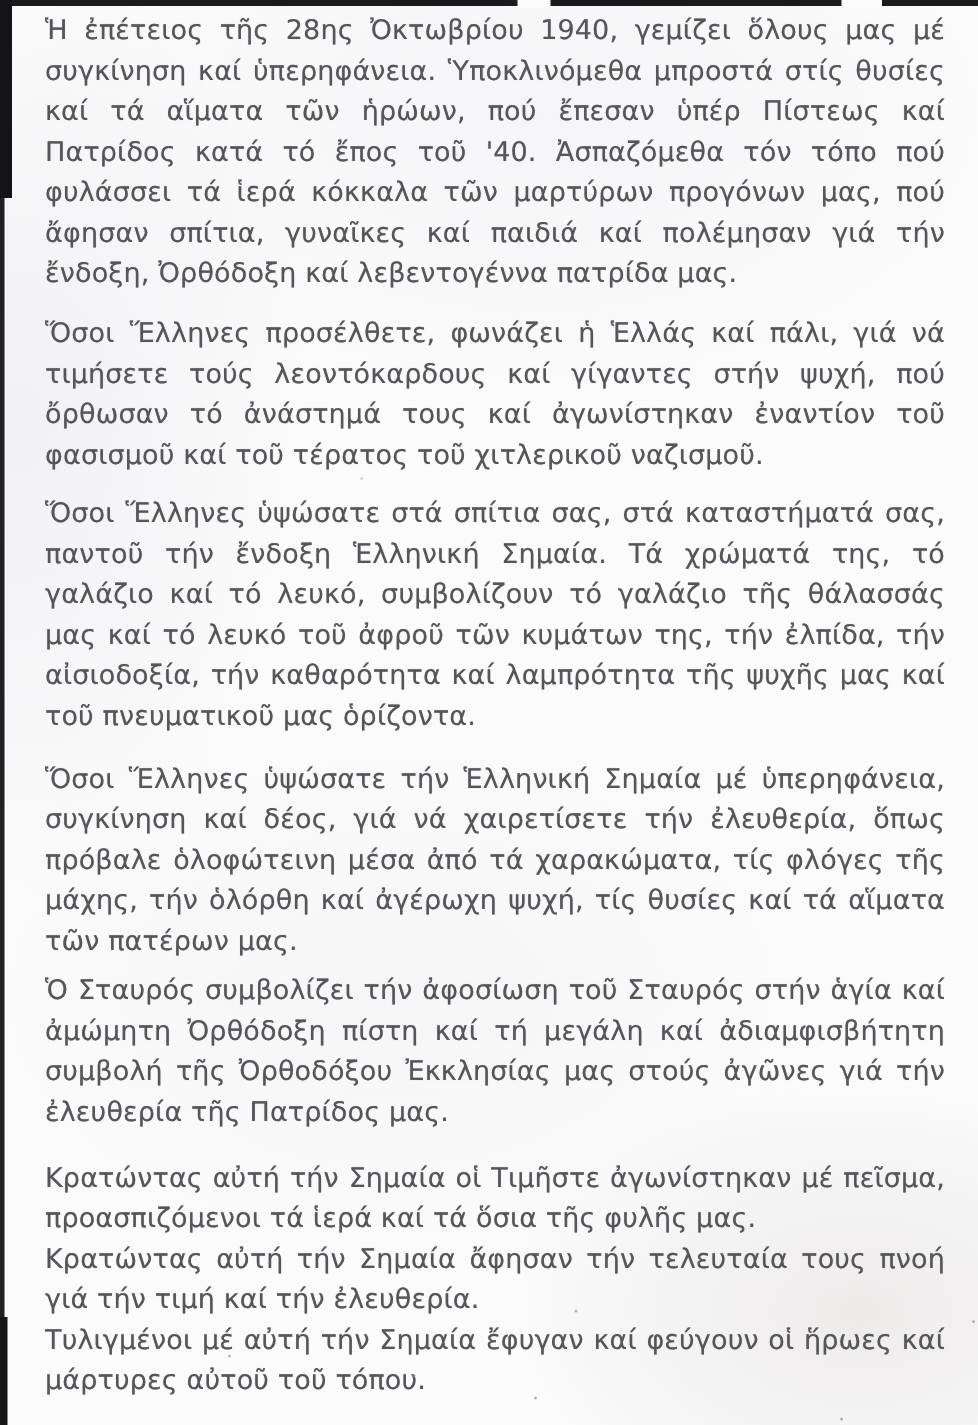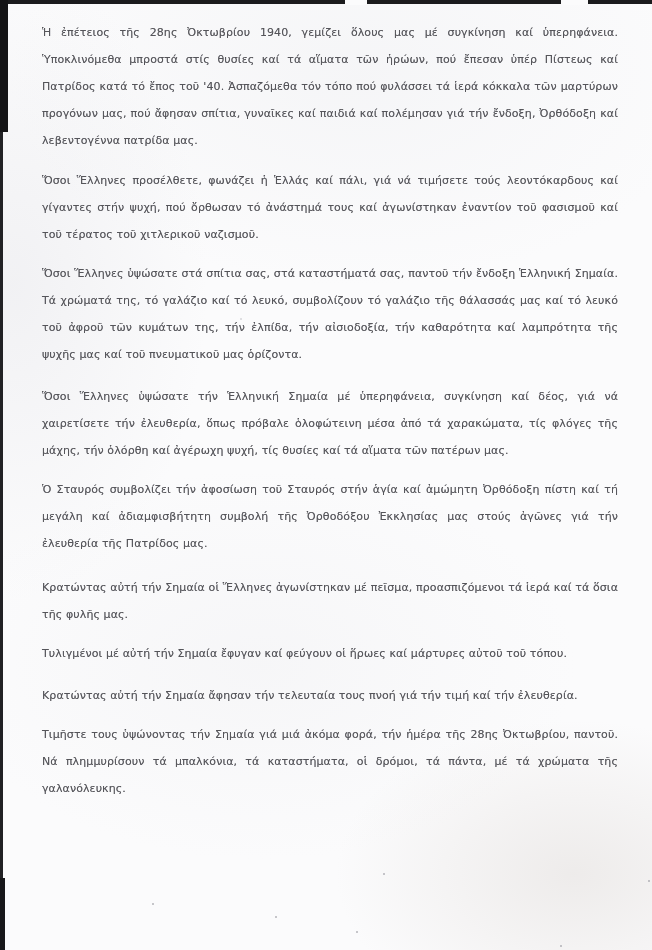--- a/index.html
+++ b/index.html
@@ -20,22 +20,22 @@
       radial-gradient(ellipse 420px 260px at 40% 70%, rgba(235,235,238,0.30), rgba(235,235,238,0) 75%);
     font-family: "DejaVu Sans", "Liberation Sans", sans-serif;
   }
   .text-column {
     position: absolute;
     top: 7px;
     left: 30px;
     width: 600px;
   }
   .para {
-    margin: 12px;
-    font-size: 11px;
+    margin: 0;
+    font-size: 18px;
     line-height: 27px;
     color: #55555a;
     text-align: justify;
     letter-spacing: 0.1px;
     text-shadow: 0 0 0.5px rgba(90,90,96,0.55);
   }
   .mb-13 { margin-bottom: 13px; }
   .mb-12 { margin-bottom: 12px; }
   .mb-6  { margin-bottom: 6px; }
   .mb-15 { margin-bottom: 15px; }
@@ -87,23 +87,23 @@
 <body>
 
 <div class="scan-page">
 
   <div class="text-column">
     <p class="para mb-13">Ἡ ἐπέτειος τῆς 28ης Ὀκτωβρίου 1940, γεμίζει ὅλους μας μέ συγκίνηση καί ὑπερηφάνεια. Ὑποκλινόμεθα μπροστά στίς θυσίες καί τά αἵματα τῶν ἡρώων, πού ἔπεσαν ὑπέρ Πίστεως καί Πατρίδος κατά τό ἔπος τοῦ '40. Ἀσπαζόμεθα τόν τόπο πού φυλάσσει τά ἱερά κόκκαλα τῶν μαρτύρων προγόνων μας, πού ἄφησαν σπίτια, γυναῖκες καί παιδιά καί πολέμησαν γιά τήν ἔνδοξη, Ὀρθόδοξη καί λεβεντογέννα πατρίδα μας.</p>
     <p class="para mb-12">Ὅσοι Ἕλληνες προσέλθετε, φωνάζει ἡ Ἑλλάς καί πάλι, γιά νά τιμήσετε τούς λεοντόκαρδους καί γίγαντες στήν ψυχή, πού ὄρθωσαν τό ἀνάστημά τους καί ἀγωνίστηκαν ἐναντίον τοῦ φασισμοῦ καί τοῦ τέρατος τοῦ χιτλερικοῦ ναζισμοῦ.</p>
     <p class="para mb-15">Ὅσοι Ἕλληνες ὑψώσατε στά σπίτια σας, στά καταστήματά σας, παντοῦ τήν ἔνδοξη Ἑλληνική Σημαία. Τά χρώματά της, τό γαλάζιο καί τό λευκό, συμβολίζουν τό γαλάζιο τῆς θάλασσάς μας καί τό λευκό τοῦ ἀφροῦ τῶν κυμάτων της, τήν ἐλπίδα, τήν αἰσιοδοξία, τήν καθαρότητα καί λαμπρότητα τῆς ψυχῆς μας καί τοῦ πνευματικοῦ μας ὁρίζοντα.</p>
     <p class="para mb-6">Ὅσοι Ἕλληνες ὑψώσατε τήν Ἑλληνική Σημαία μέ ὑπερηφάνεια, συγκίνηση καί δέος, γιά νά χαιρετίσετε τήν ἐλευθερία, ὅπως πρόβαλε ὁλοφώτεινη μέσα ἀπό τά χαρακώματα, τίς φλόγες τῆς μάχης, τήν ὁλόρθη καί ἀγέρωχη ψυχή, τίς θυσίες καί τά αἵματα τῶν πατέρων μας.</p>
     <p class="para mb-17">Ὁ Σταυρός συμβολίζει τήν ἀφοσίωση τοῦ Σταυρός στήν ἁγία καί ἀμώμητη Ὀρθόδοξη πίστη καί τή μεγάλη καί ἀδιαμφισβήτητη συμβολή τῆς Ὀρθοδόξου Ἐκκλησίας μας στούς ἀγῶνες γιά τήν ἐλευθερία τῆς Πατρίδος μας.</p>
-    <p class="para mb-0">Κρατώντας αὐτή τήν Σημαία οἱ Ἕλληνες ἀγωνίστηκαν μέ πεῖσμα, προασπιζόμενοι τά ἱερά καί τά ὅσια τῆς φυλῆς μας.</p>
+    <p class="para mb-0">Κρατώντας αὐτή τήν Σημαία οἱ Τιμῆστε ἀγωνίστηκαν μέ πεῖσμα, προασπιζόμενοι τά ἱερά καί τά ὅσια τῆς φυλῆς μας.</p>
+    <p class="para mb-0">Κρατώντας αὐτή τήν Σημαία ἄφησαν τήν τελευταία τους πνοή γιά τήν τιμή καί τήν ἐλευθερία.</p>
     <p class="para mb-15">Τυλιγμένοι μέ αὐτή τήν Σημαία ἔφυγαν καί φεύγουν οἱ ἥρωες καί μάρτυρες αὐτοῦ τοῦ τόπου.</p>
-    <p class="para mb-0">Κρατώντας αὐτή τήν Σημαία ἄφησαν τήν τελευταία τους πνοή γιά τήν τιμή καί τήν ἐλευθερία.</p>
     <p class="para mb-0">Τιμῆστε τους ὑψώνοντας τήν Σημαία γιά μιά ἀκόμα φορά, τήν ἡμέρα τῆς 28ης Ὀκτωβρίου, παντοῦ. Νά πλημμυρίσουν τά μπαλκόνια, τά καταστήματα, οἱ δρόμοι, τά πάντα, μέ τά χρώματα τῆς γαλανόλευκης.</p>
 
   </div>
 
   <div class="edge-top"></div>
   <div class="edge-top-gap g1"></div>
   <div class="edge-top-gap g2"></div>
   <div class="edge-left"></div>
   <div class="edge-left-top"></div>
   <div class="edge-left-bottom"></div>

